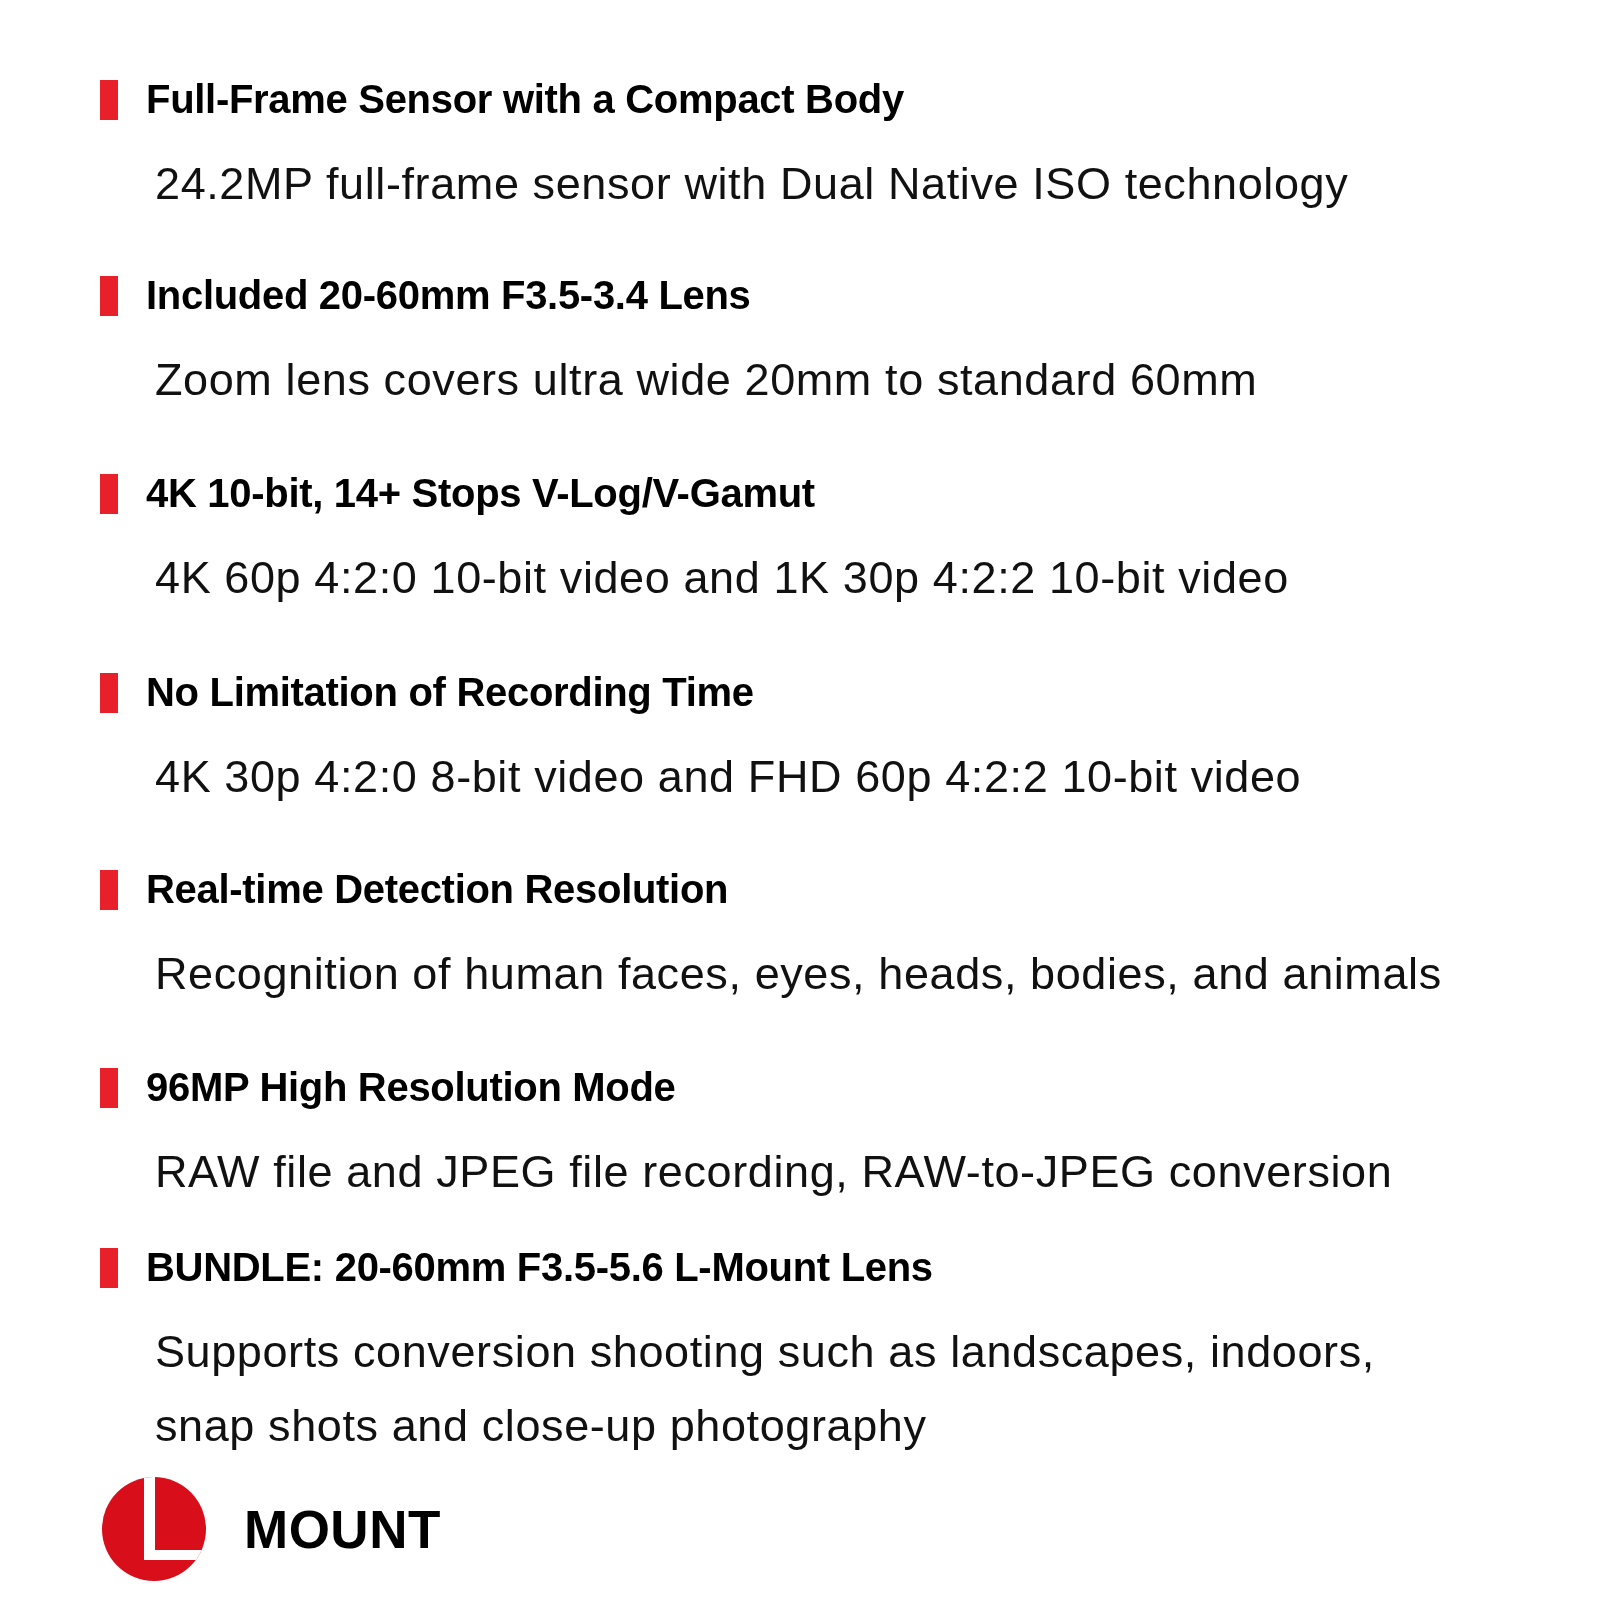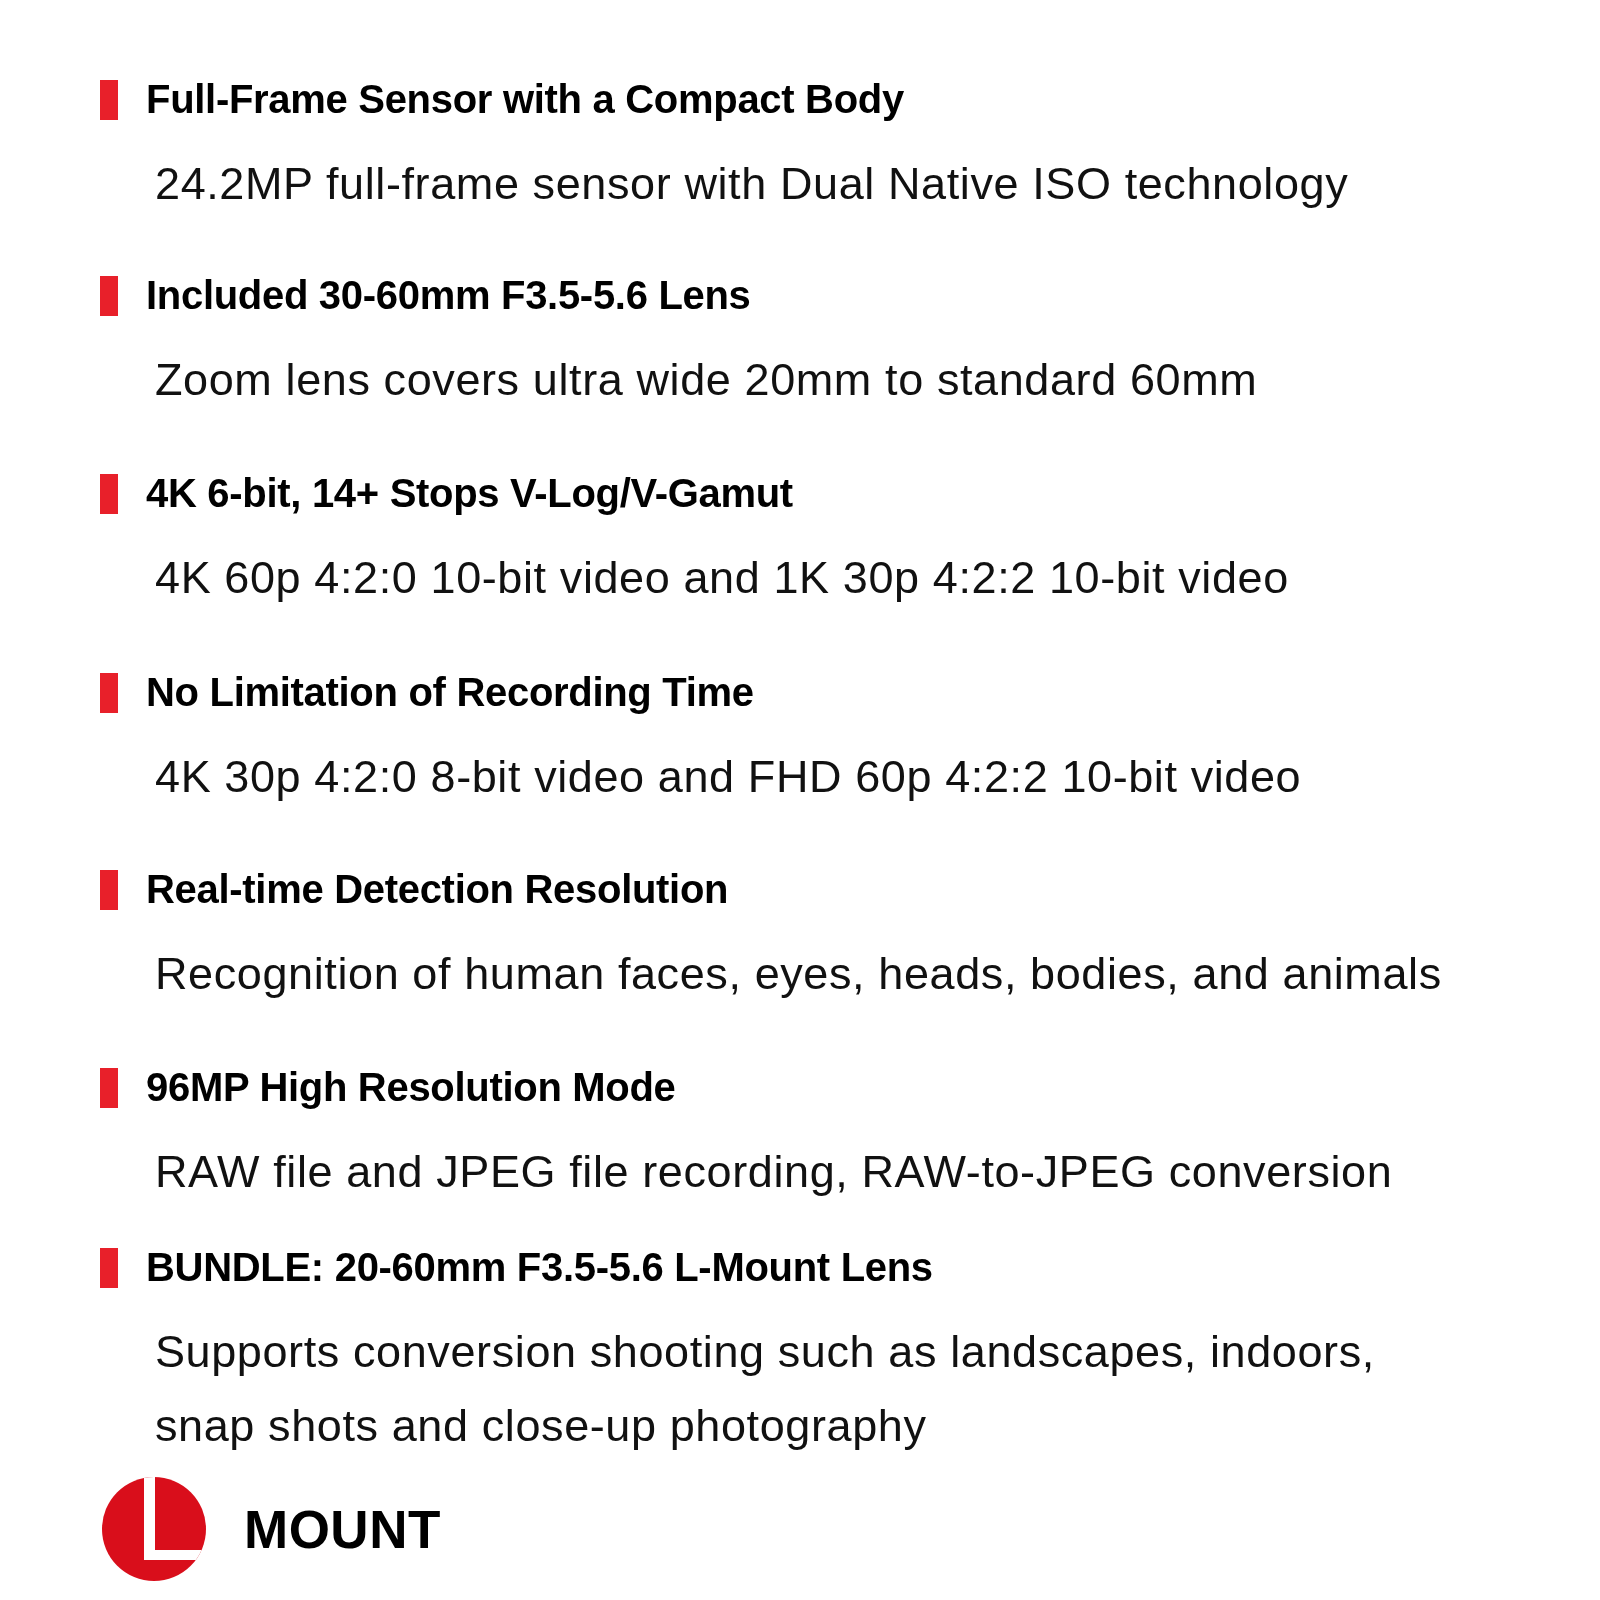--- a/index.html
+++ b/index.html
@@ -103,27 +103,27 @@
 <div>
 
   <div class="feature" style="top:80px">
     <div class="bullet"></div>
     <h2 class="heading">Full-Frame Sensor with a Compact Body</h2>
     <p class="desc">24.2MP full-frame sensor with Dual Native ISO technology</p>
   </div>
 
   <div class="feature" style="top:276px">
     <div class="bullet"></div>
-    <h2 class="heading">Included 30-60mm F3.5-5.6 Lens</h2>
+    <h2 class="heading">Included 20-60mm F3.5-3.4 Lens</h2>
     <p class="desc">Zoom lens covers ultra wide 20mm to standard 60mm</p>
   </div>
 
   <div class="feature" style="top:474px">
     <div class="bullet"></div>
-    <h2 class="heading">4K 6-bit, 14+ Stops V-Log/V-Gamut</h2>
+    <h2 class="heading">4K 10-bit, 14+ Stops V-Log/V-Gamut</h2>
     <p class="desc">4K 60p 4:2:0 10-bit video and 1K 30p 4:2:2 10-bit video</p>
   </div>
 
   <div class="feature" style="top:673px">
     <div class="bullet"></div>
     <h2 class="heading">No Limitation of Recording Time</h2>
     <p class="desc">4K 30p 4:2:0 8-bit video and FHD 60p 4:2:2 10-bit video</p>
   </div>
 
   <div class="feature" style="top:870px">

